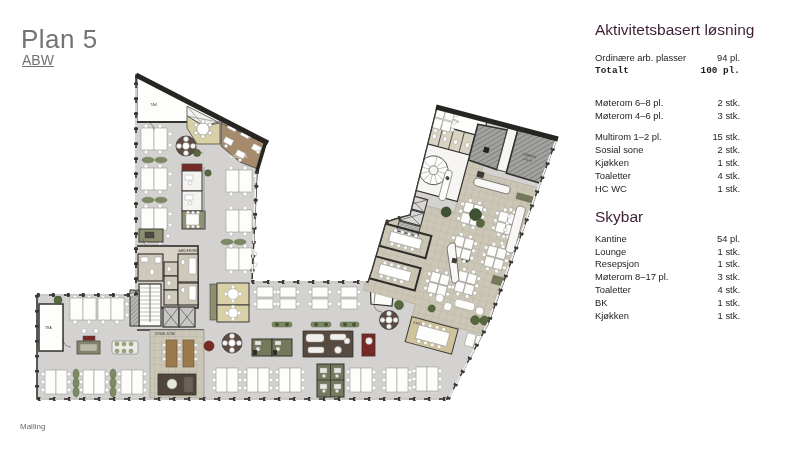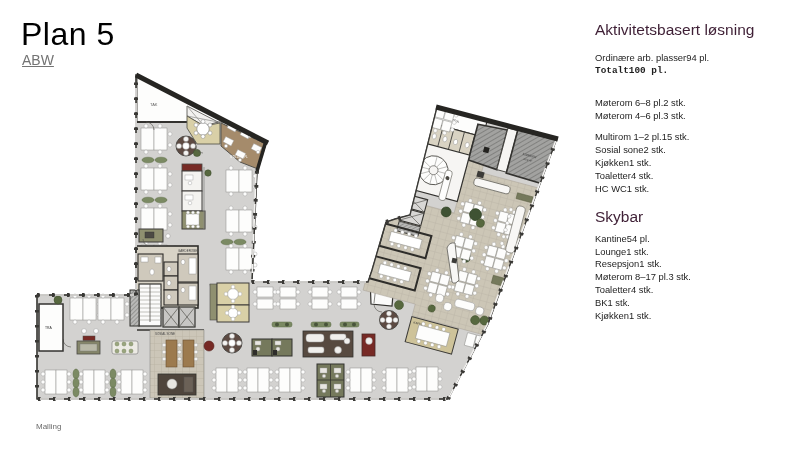--- a/index.html
+++ b/index.html
@@ -1,24 +1,24 @@
 <!DOCTYPE html>
 <html><head>
 <meta charset="utf-8">
 <style>
   html,body{margin:0;padding:0;width:800px;height:450px;background:#fff;overflow:hidden;
     font-family:"Liberation Sans", sans-serif;}
   .abs{position:absolute;}
-  #title{left:21px;top:16px;font-size:32px;color:#000000;letter-spacing:0.5px;}
+  #title{left:21px;top:24px;font-size:26px;color:#737373;letter-spacing:0.5px;}
   #sub{left:22px;top:52px;font-size:14px;color:#737373;text-decoration:underline;}
   #panel{left:595px;top:21px;width:145px;color:#1d1d1d;}
   #panel h2{font-size:15.5px;color:#3e1f35;font-weight:normal;margin:0;white-space:nowrap;}
-  .row{display:flex;font-size:9.4px;line-height:12.9px;}
+  .row{display:flex;justify-content:space-between;font-size:9.4px;line-height:12.9px;}
   .row b{font-weight:bold;font-family:Liberation Mono, monospace;}
-  #malling{left:20px;top:422px;font-size:8px;color:#6a6a6a;margin-left:16px;}
+  #malling{left:20px;top:422px;font-size:8px;color:#6a6a6a;}
 </style>
 </head>
 <body>
 
 <div class="abs" id="title">Plan 5</div>
 
 <div class="abs" id="sub">ABW</div>
 
 <div class="abs" id="panel">
   <h2>Aktivitetsbasert løsning</h2>

